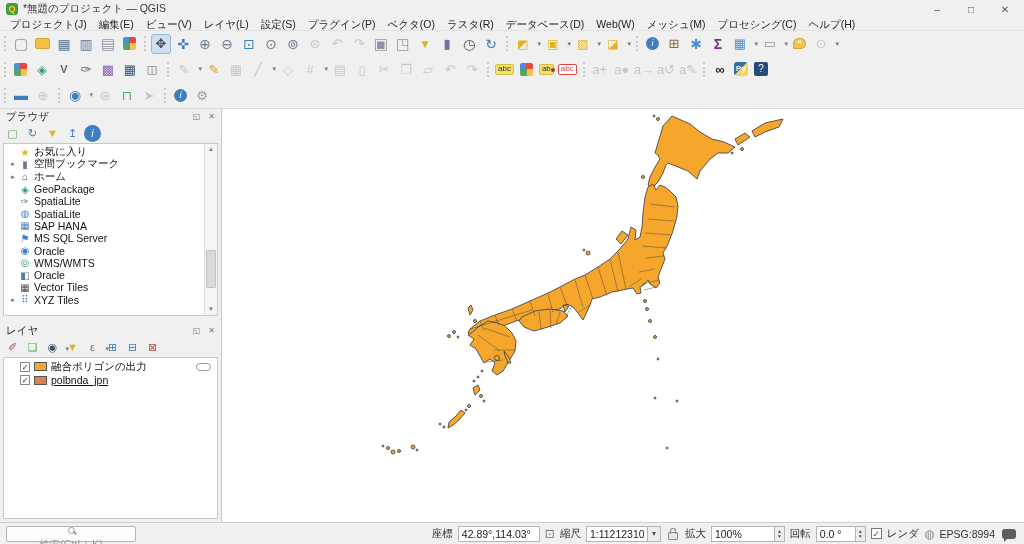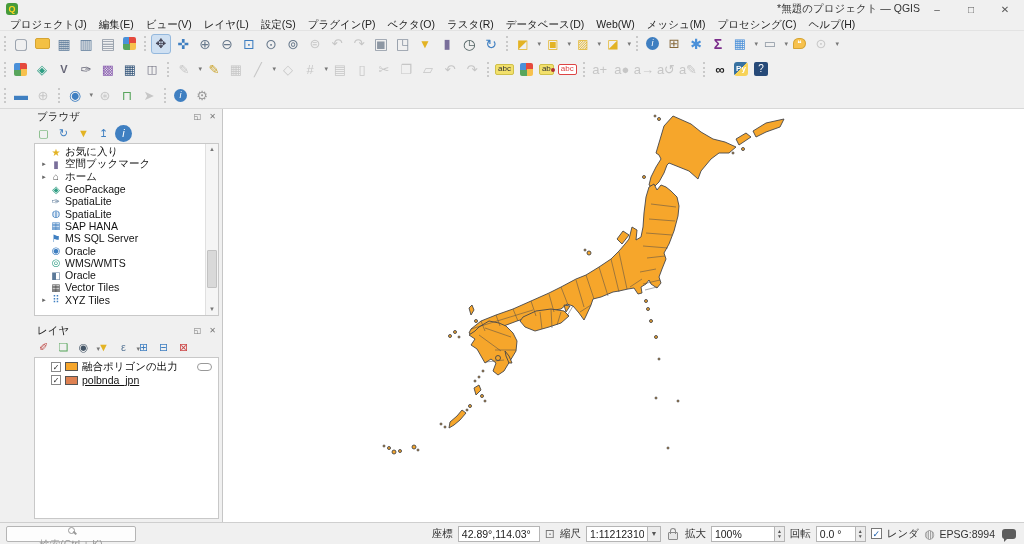--- a/index.html
+++ b/index.html
@@ -3,21 +3,21 @@
 <meta charset="utf-8">
 <style>
   :root{ --land:#F6A62B; --landstroke:#45464B; }
   *{box-sizing:border-box;}
   html,body{margin:0;padding:0;width:1024px;height:544px;overflow:hidden;
     font-family:"Liberation Sans","DejaVu Sans",sans-serif;font-size:11px;color:#222;background:#f0f0f0;}
   
   .titlebar{height:18px;display:flex;align-items:center;padding:0 2px 0 6px;background:#f0f0f0;}
   .qlogo{width:12px;height:12px;border-radius:3px;background:#469b3b;color:#ffd41f;font-weight:bold;
     font-size:9px;display:flex;align-items:center;justify-content:center;margin-right:5px;}
-  .wtitle{flex:1;font-size:10.5px;color:#333;text-align:right;}
+  .wtitle{flex:1;font-size:10.5px;color:#333;}
   .winbtns{display:flex;}
   .winbtns span{width:34px;height:18px;display:flex;align-items:center;justify-content:center;color:#555;font-size:10px;}
   
   .menubar{height:12px;display:flex;align-items:center;padding-left:4px;background:#f0f0f0;}
   .menubar span{padding:0 6px;font-size:10.5px;color:#222;line-height:12px;white-space:nowrap;}
   
   .trow{height:26px;display:flex;align-items:center;background:#f0f0f0;}
   .trow1{border-top:1px solid #e3e3e3;}
   .tg{display:flex;align-items:center;}
   .tg::before{content:"";width:0;height:15px;border-left:2px dotted #c9c9c9;margin:0 4px;}
@@ -69,21 +69,21 @@
   .c-blue{color:#3f7fc1;}
   .c-teal{color:#2e9e83;}
   .c-slate{color:#5c7a99;}
   .c-dark{color:#444;}
   .c-book{color:#7a6f9b;}
   .c-brush{color:#c0504d;}
   .c-eye{color:#445566;}
   .c-steel{color:#5c7a99;}
   
   .main{position:relative;height:414px;display:flex;border-top:1px solid #d8d8d8;}
-  .dock{width:222px;display:flex;flex-direction:column;background:#f0f0f0;border-right:1px solid #c6c6c6;margin-left:31px;}
+  .dock{width:222px;display:flex;flex-direction:column;background:#f0f0f0;border-right:1px solid #c6c6c6;}
   .panel{display:flex;flex-direction:column;overflow:hidden;}
   .panel.browser{height:210px;}
   .splitter{height:4px;background:#f0f0f0;}
   .panel.layers{flex:1;}
   .ptitle{height:15px;display:flex;align-items:center;justify-content:space-between;padding:0 4px 0 6px;font-size:10.5px;color:#222;}
   .pbtns{display:flex;gap:4px;color:#777;font-size:8px;}
   .pbtns span{width:11px;text-align:center;}
   .ptools{display:flex;align-items:center;padding:0 4px;height:19px;gap:3px;}
   .ptools .tb{min-width:17px;height:17px;font-size:11px;margin:0;}
   .tree{flex:1;background:#fff;border:1px solid #c8c8c8;margin:0 3px 3px 3px;position:relative;overflow:hidden;}

